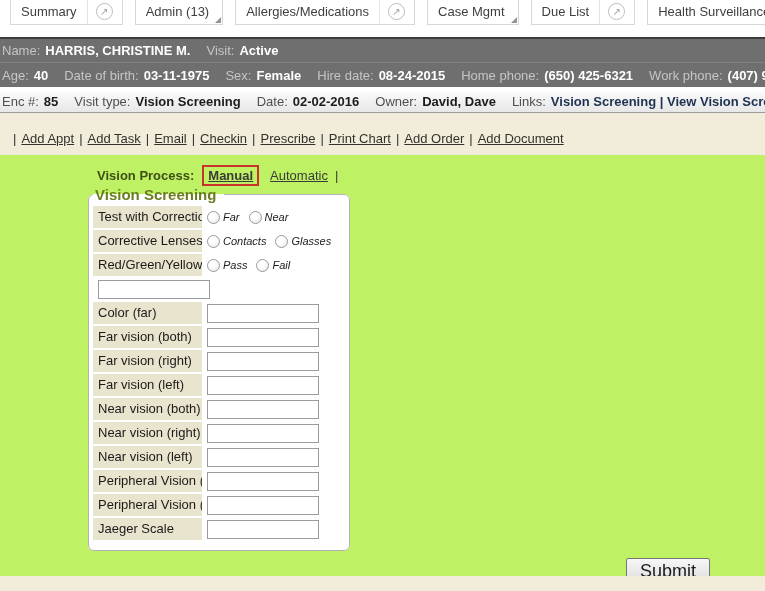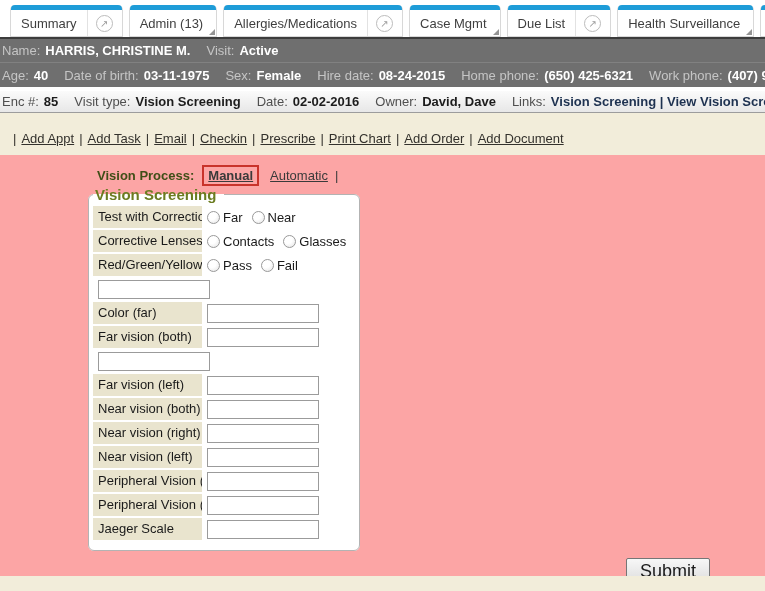--- a/index.html
+++ b/index.html
@@ -7,22 +7,22 @@
     --legend-green:#6b7c21; --process-green:#3f4e17; --annotation-red:#c9332b;
   }
   *{box-sizing:border-box;}
   html,body{margin:0;padding:0;}
   body{
     width:765px;height:591px;overflow:hidden;background:#fff;
     font-family:"Liberation Sans","DejaVu Sans",sans-serif;font-size:13px;color:#222;
     display:flex;flex-direction:column;
   }
   
-  .tab-bar{height:37px;background:#fff;display:flex;align-items:flex-end;gap:6px;
-    padding:3px 0 0 10px;overflow:hidden;flex:0 0 auto;}
+  .tab-bar{height:37px;background:#fff;display:flex;align-items:flex-end;gap:12px;
+    padding:3px 0 12px 10px;overflow:hidden;flex:0 0 auto;}
   .tab{position:relative;height:32px;background:#fff;border:1px solid #d8d8d8;border-top:none;
     border-radius:5px 5px 0 0;display:flex;align-items:center;padding:5px 9px 0 10px;
     white-space:nowrap;color:#3f3f3f;cursor:pointer;flex:0 0 auto;}
   .tab::before{content:"";position:absolute;top:0;left:0;right:0;height:5px;
     background:var(--tab-blue);border-radius:4px 4px 0 0;}
   .tab .tab-label{padding-right:4px;}
   .tab .ext-icon{margin-left:6px;padding-left:8px;border-left:1px solid #e2e2e2;height:100%;
     display:flex;align-items:center;}
   .tab .ext-icon .circle{width:17px;height:17px;border:1px solid #bcbcbc;border-radius:50%;
     color:#9a9a9a;font-size:10px;line-height:15px;text-align:center;display:block;}
@@ -39,40 +39,40 @@
   .bar-gap{height:4px;background:#fff;flex:0 0 auto;}
   .bar-enc{height:22px;background:linear-gradient(#fbfbfb,#e7e7e7);border-bottom:1px solid #9c9c9c;color:#222;}
   .bar-enc .f-label{color:#4f4f4f;}
   .bar-enc .f-value{font-weight:bold;margin-left:5px;color:#1c1c1c;}
   .bar-enc .f-value.linkish{color:#1d3150;cursor:pointer;}
   
   .links-band{background:var(--cream);padding:18px 8px 9px 8px;flex:0 0 auto;white-space:nowrap;}
   .links-band .sep{color:#33312c;margin:0 5px;}
   .links-band a{color:#33312c;text-decoration:underline;cursor:pointer;}
   
-  .content{background:#fca5a5;flex:1 1 auto;padding-top:9px;overflow:hidden;}
+  .content{background:#bef264;flex:1 1 auto;padding-top:9px;overflow:hidden;}
   .process-row{margin-left:97px;display:flex;align-items:center;height:22px;}
   .process-label{color:var(--process-green);font-weight:bold;margin-right:6px;}
   .process-opt{color:#3a3a3a;text-decoration:underline;margin:9px 5px;cursor:pointer;}
   .process-opt.highlighted{font-weight:bold;border:2px solid var(--annotation-red);
     padding:1px 4px;margin:0 6px 0 2px;text-decoration:underline;}
   .process-trail{color:#3a3a3a;margin-left:2px;}
   
   fieldset.vision{margin:0 0 0 88px;width:262px;border:1px solid #b3b3b3;border-radius:6px;
     padding:3px 4px 8px 4px;background:#fff;}
   fieldset.vision legend{color:var(--legend-green);font-weight:bold;font-size:15px;
     padding:0 8px 0 2px;margin-left:0;}
   .form-row{display:flex;margin-bottom:2px;height:22px;}
   .form-row .row-label{width:109px;flex:0 0 auto;background:var(--label-cell);
     padding:3px 2px 0 5px;font-size:13px;color:#1a1a1a;overflow:hidden;white-space:nowrap;}
   .form-row .row-ctrl{display:flex;align-items:center;margin-left:2px;padding-left:3px;}
   .radio-wrap{display:flex;align-items:center;margin-right:9px;cursor:pointer;}
   .radio-circle{width:13px;height:13px;border:1px solid #999;border-radius:50%;
     background:radial-gradient(circle at 35% 30%,#fff 40%,#e3e3e3);margin-right:3px;flex:0 0 auto;}
-  .radio-text{font-size:13px;color:#1a1a1a;}
+  .radio-text{font-size:11px;color:#1a1a1a;font-style:italic;}
   .row-input{width:112px;height:19px;border:1px solid #9b9b9b;font-size:12px;
     padding:1px 3px;font-family:inherit;background:#fff;}
   
   .submit-row{display:flex;justify-content:flex-end;padding:7px 55px 0 0;}
   .submit-btn{font-family:inherit;font-size:18px;color:#1a1a1a;padding:2px 13px;
     border:1px solid #767676;border-radius:2px;background:linear-gradient(#f7f7f7,#dcdcdc);cursor:pointer;}
   .bottom-strip{height:15px;background:var(--cream);flex:0 0 auto;}
 </style>
 </head>
 <body>
@@ -243,20 +243,21 @@
             <input class="row-input" type="text" style="">
           </div>
   </div>
         <div class="form-row">
     <div class="row-label">Far vision (both)</div>
     <div class="row-ctrl">
             <input class="row-input" type="text" style="">
           </div>
   </div>
         <div class="form-row">
+    <div class="row-label">Far vision (right)</div>
     <div class="row-ctrl">
             <input class="row-input" type="text" style="">
           </div>
   </div>
         <div class="form-row">
     <div class="row-label">Far vision (left)</div>
     <div class="row-ctrl">
             <input class="row-input" type="text" style="">
           </div>
   </div>

